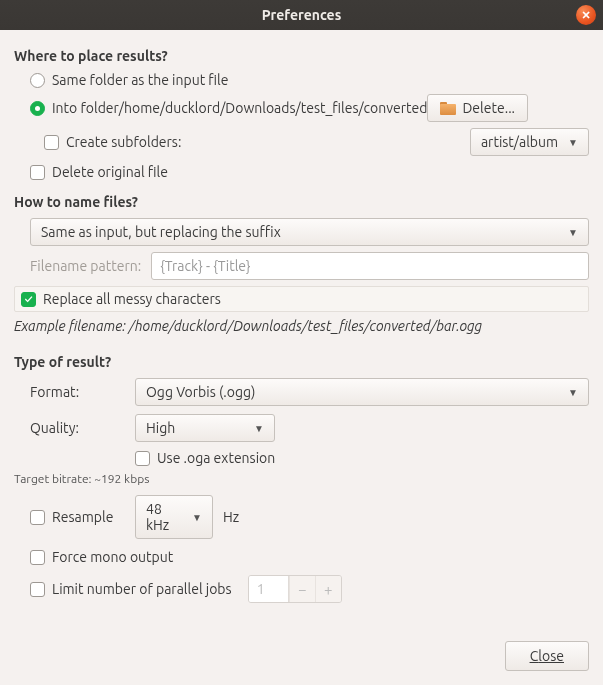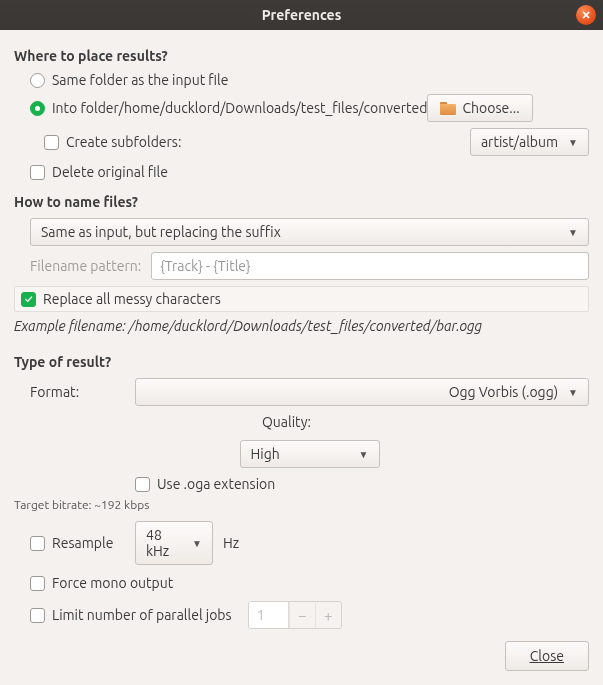--- a/index.html
+++ b/index.html
@@ -152,21 +152,21 @@
   </div>
 
   <div class="row indent1" style="justify-content:flex-start;">
     <div style="display:flex;align-items:center;">
       <span class="radio selected"></span>
       <span>Into folder </span>
       <span>/home/ducklord/Downloads/test_files/converted</span>
     </div>
     <div class="btn">
       <span class="folder-icon"></span>
-      <span>Choose...</span>
+      <span>Delete...</span>
     </div>
   </div>
 
   <div class="row" style="justify-content:space-between;margin-top:4px;">
     <div class="indent2" style="display:flex;align-items:center;">
       <span class="checkbox"></span>
       <span>Create subfolders:</span>
     </div>
     <div class="select" style="min-width:112px;">
       <span>artist/album</span>
@@ -203,27 +203,27 @@
   </div>
 
   <div class="indent1 italic" style="margin:4px 0 2px 0;">
     <span>Example filename: </span><span>/home/ducklord/Downloads/test_files/converted/bar.ogg</span>
   </div>
 
   <div class="section-title" style="margin-top:20px;">Type of result?</div>
 
   <div class="row indent1" style="gap:10px;">
     <span style="width:95px;">Format:</span>
-    <div class="select" style="flex:1;justify-content:flex-end;">
+    <div class="select" style="flex:1;">
       <span>Ogg Vorbis (.ogg)</span>
       <span class="arrow">▼</span>
     </div>
   </div>
 
-  <div class="row indent1" style="gap:10px;margin-top:8px;flex-direction:column;">
+  <div class="row indent1" style="gap:10px;margin-top:8px;">
     <span style="width:95px;">Quality:</span>
     <div class="select" style="width:140px;">
       <span>High</span>
       <span class="arrow">▼</span>
     </div>
   </div>
 
   <div class="row indent1" style="gap:10px;margin-top:8px;">
     <span style="width:95px;"></span>
     <div style="display:flex;align-items:center;">

